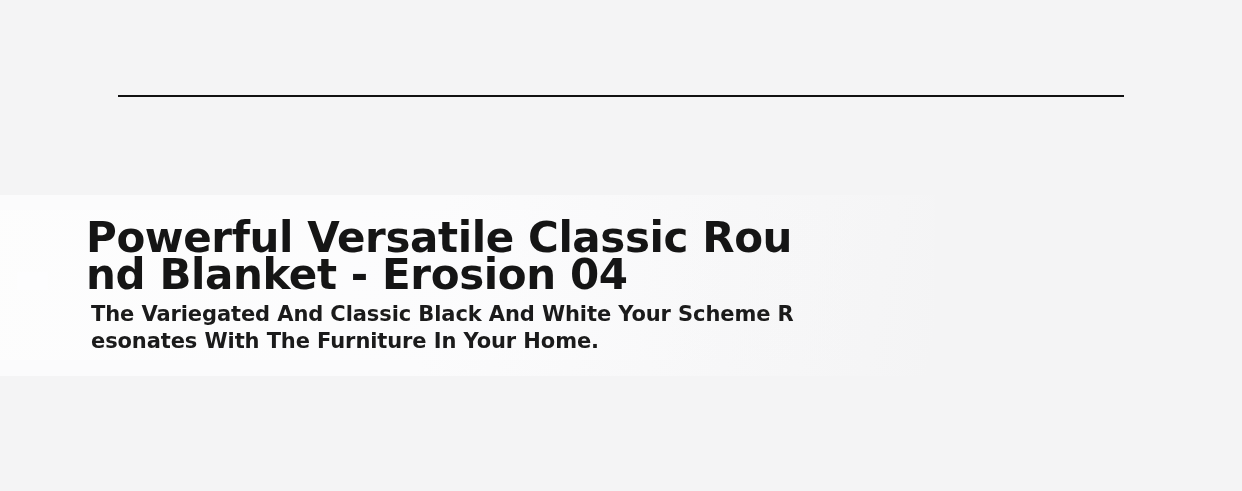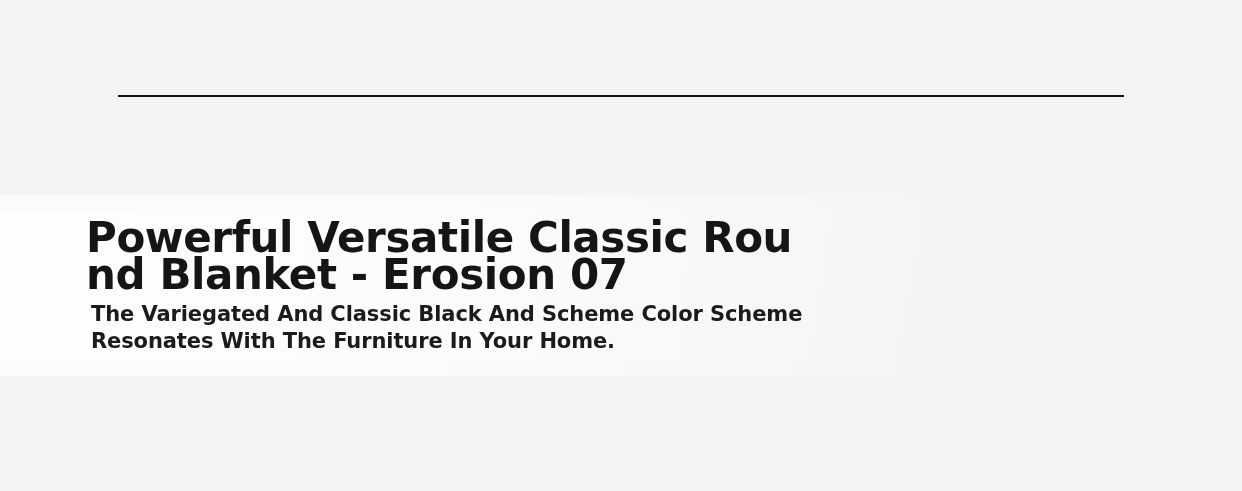--- a/index.html
+++ b/index.html
@@ -114,17 +114,17 @@
 
   <div class="content-backdrop"></div>
 
   <div class="content-backdrop-inner"></div>
 
   <div class="left-marker"></div>
 
   <div class="top-rule"></div>
 
   <div class="text-block">
-    <h1 class="product-title">Powerful Versatile Classic Round Blanket - Erosion 07</h1>
-    <p class="product-subtitle">The Variegated And Classic Black And Scheme Color Scheme Resonates With The Furniture In Your Home.</p>
+    <h1 class="product-title">Powerful Versatile Classic Round Blanket - Erosion 04</h1>
+    <p class="product-subtitle">The Variegated And Classic Black And White Your Scheme Resonates With The Furniture In Your Home.</p>
   </div>
 
 </div>
 
 </body></html>

